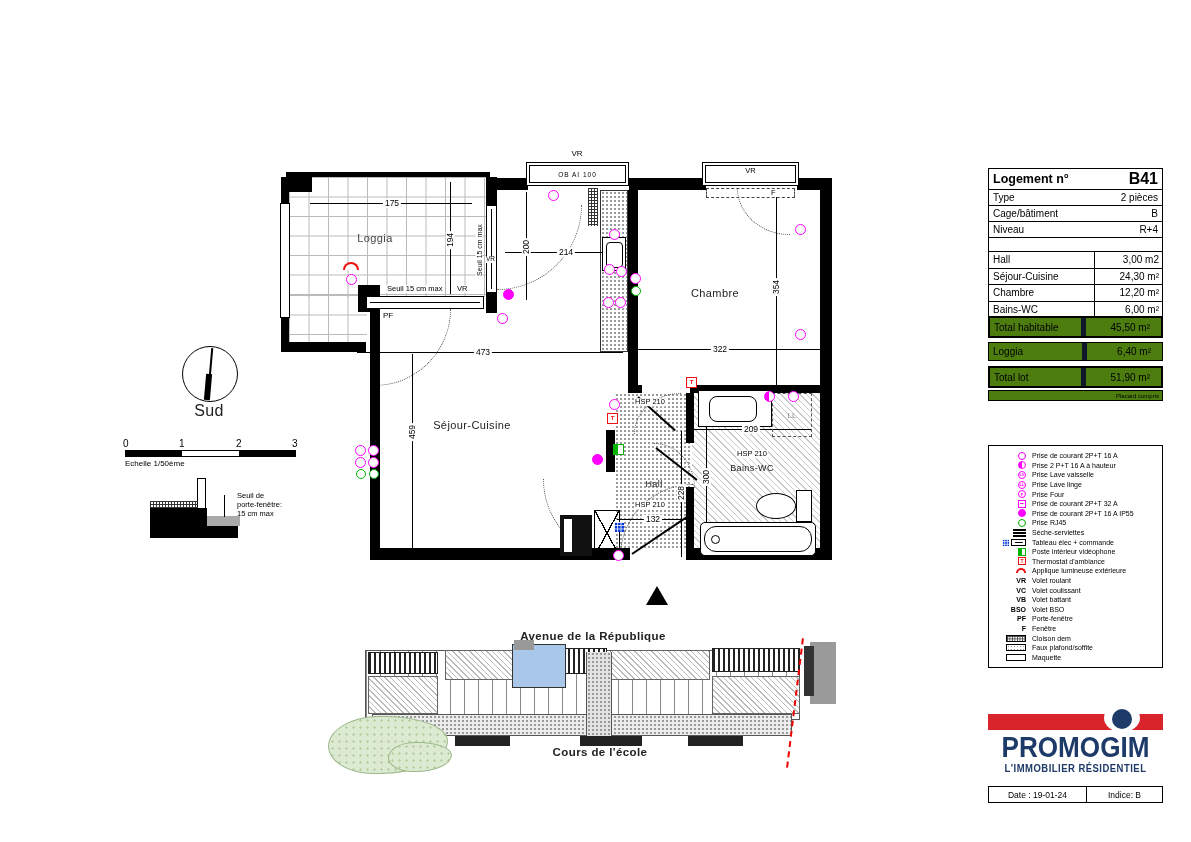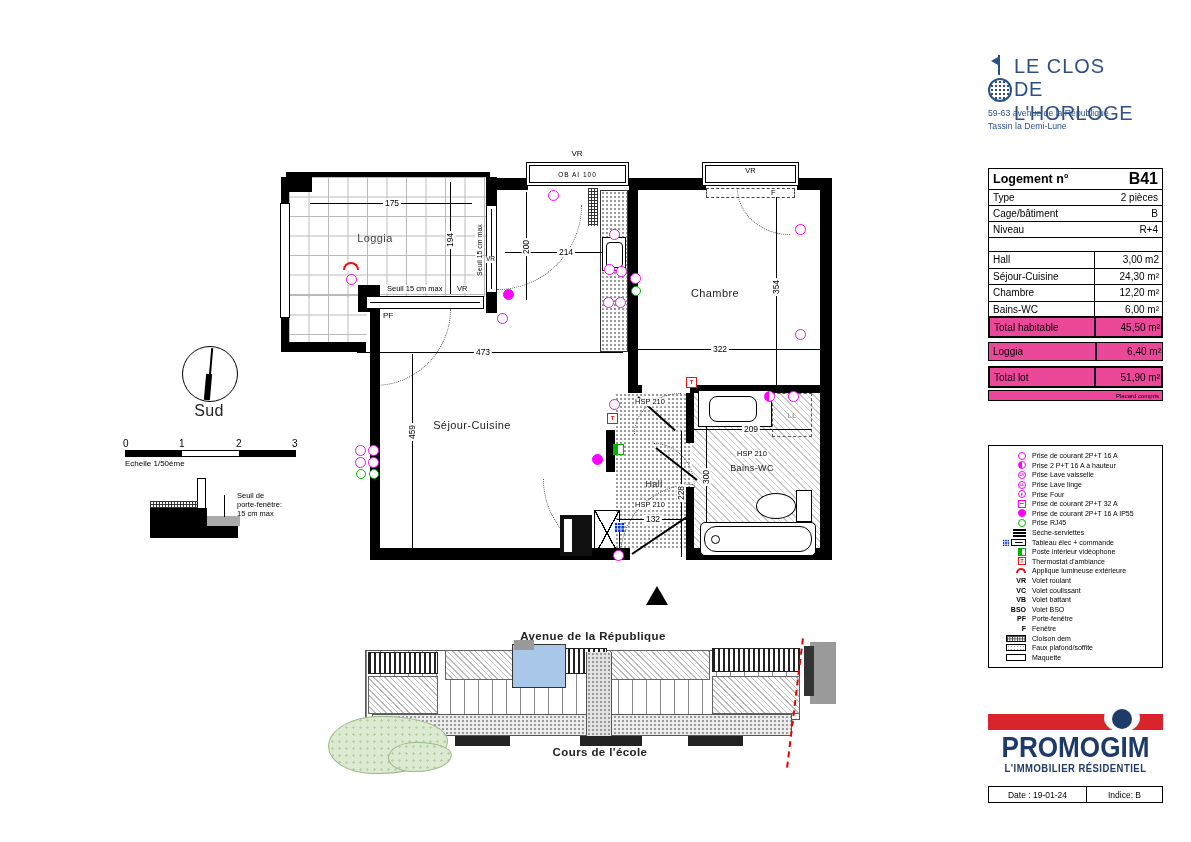--- a/index.html
+++ b/index.html
@@ -46,23 +46,23 @@
        border-right:11px solid transparent;border-bottom:19px solid #000}
   .fix{position:absolute;border:1.5px solid #000;background:#fff;z-index:4;box-sizing:border-box}
   
   .tbl{position:absolute;left:988px;width:175px;border:1.5px solid #000;background:#fff;box-sizing:border-box}
   .trow{display:flex;align-items:center;justify-content:space-between;padding:0 4px;border-top:1px solid #000;
         font-size:10px;height:15px}
   .trow:first-child{border-top:none}
   .arow{display:flex;align-items:stretch;border-top:1px solid #000;font-size:10px;height:15.5px}
   .arow .l{flex:1;display:flex;align-items:center;padding-left:4px}
   .arow .r{width:64px;border-left:1px solid #000;display:flex;align-items:center;justify-content:flex-end;padding-right:3px}
-  .sumbox{position:absolute;left:988px;width:175px;background:#ec4899;box-sizing:border-box;display:flex;align-items:stretch;font-size:10px}
+  .sumbox{position:absolute;left:988px;width:175px;background:#4d7c0f;box-sizing:border-box;display:flex;align-items:stretch;font-size:10px}
   .sumbox .l{flex:1;display:flex;align-items:center;padding-left:4px}
-  .sumbox .r{width:64px;border-left:2px solid #0f172a;display:flex;align-items:center;justify-content:flex-end;padding-right:1px}
+  .sumbox .r{width:64px;border-left:5px solid #0f172a;display:flex;align-items:center;justify-content:flex-end;padding-right:11px}
   
   #legend{position:absolute;left:988px;top:445px;width:175px;height:223px;border:1.5px solid #000;
           box-sizing:border-box;padding:5px 3px 0 3px;background:#fff}
   .lrow{display:flex;align-items:center;height:9.6px}
   .lic{width:40px;display:flex;justify-content:flex-end;align-items:center;padding-right:6px;box-sizing:border-box}
   .llab{font-size:7px;line-height:1;white-space:nowrap}
   .labbr{width:40px;text-align:right;padding-right:6px;font-size:7px;font-weight:bold;box-sizing:border-box}
   .mi{width:8px;height:8px;border:1.3px solid #f0f;border-radius:50%;box-sizing:border-box;
       display:flex;align-items:center;justify-content:center;font-size:4.2px;color:#f0f;font-weight:bold}
   .mi.half{background:linear-gradient(90deg,#f0f 50%,#fff 50%)}
@@ -93,29 +93,20 @@
   .units{background:repeating-linear-gradient(90deg,#888 0 1px,transparent 1px 14px);border:1px solid #555;box-sizing:border-box}
   .veg{position:absolute;background-color:#dcead2;border:1px solid #9db88a;
        background-image:radial-gradient(#b9d0a4 1px,transparent 1.2px);background-size:7px 7px;
        border-radius:45% 55% 60% 40%/55% 45% 60% 50%;z-index:1}
 </style>
 </head>
 <body>
 
 <div id="page">
 
-  <div class="a" style="left:988px;top:52px;width:180px;height:80px">
-    <span class="a" style="left:10px;top:3px;width:2px;height:20px;background:#2d4f87"></span>
-    <span class="a" style="left:3px;top:5px;width:0;height:0;border-top:4px solid transparent;border-bottom:4px solid transparent;border-right:7px solid #2d4f87"></span>
-    <span class="a" style="left:0;top:26px;width:20px;height:20px;border:2.6px solid #2d4f87;border-radius:50%;background-image:radial-gradient(#2d4f87 .8px,transparent 1px);background-size:4px 4px"></span>
-    <div class="a" style="left:26px;top:2px;font-size:21px;color:#2d4f87;letter-spacing:1px;transform:scaleX(.95);transform-origin:left">LE CLOS</div>
-    <div class="a" style="left:26px;top:25px;font-size:21px;color:#2d4f87;letter-spacing:.5px;transform:scaleX(.95);transform-origin:left">DE L'HORLOGE</div>
-    <div class="a" style="left:0;top:56px;font-size:8.7px;color:#2d4f87">59-63 avenue de la République</div>
-    <div class="a" style="left:0;top:69px;font-size:8.7px;color:#2d4f87">Tassin la Demi-Lune</div>
-  </div>
 
   <div class="tbl" style="top:168px">
     <div class="trow" style="height:20px">
       <span style="font-weight:bold;font-size:12.5px">Logement n°</span>
       <span style="font-weight:bold;font-size:16px">B41</span>
     </div>
     <div class="trow">
       <span>Type</span>
       <span>2 pièces</span>
     </div>

